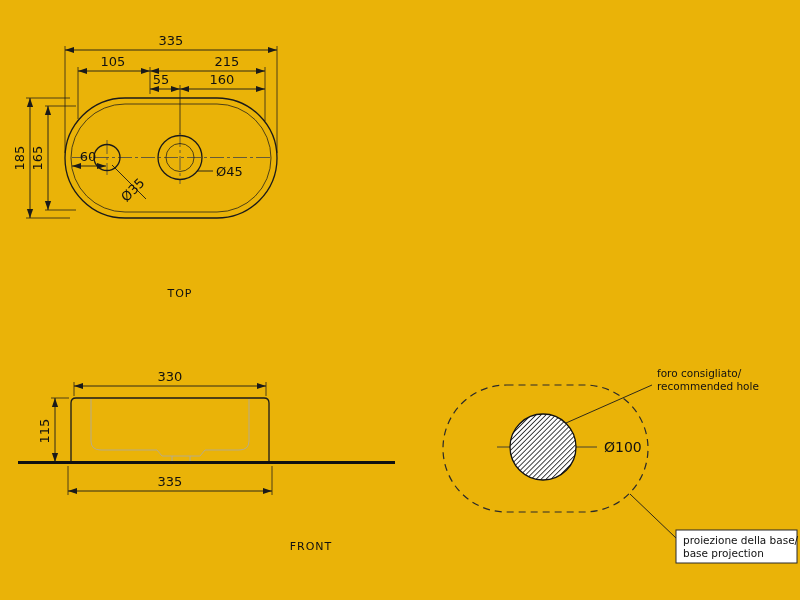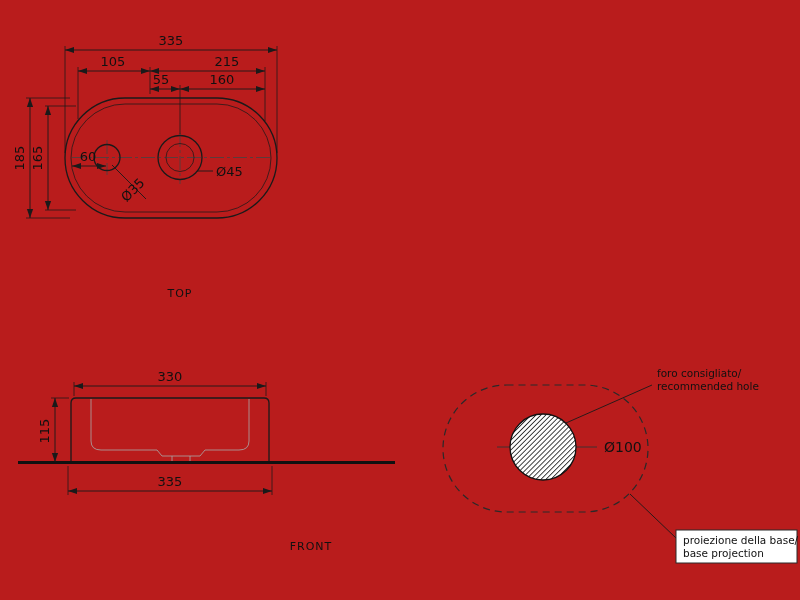--- a/index.html
+++ b/index.html
@@ -1,16 +1,16 @@
 <!DOCTYPE html>
 <html><head>
 <meta charset="utf-8">
 <style>
   html,body{margin:0;padding:0;background:#fff;}
-  #page{position:relative;width:800px;height:600px;background:#b91c1c;overflow:hidden;}
+  #page{position:relative;width:800px;height:600px;background:#eab308;overflow:hidden;}
   svg{position:absolute;top:0;left:0;}
   text{fill:#111;font-family:"DejaVu Sans","Liberation Sans",sans-serif;}
   .dimtxt{font-size:13px;}
   .bigdia{font-size:14px;}
   .vtitle{font-size:11px;letter-spacing:1px;}
   .note{font-size:10.5px;}
   .thick{stroke:#1a1a1a;stroke-width:1.3;fill:none;}
   .thin{stroke:#1a1a1a;stroke-width:0.75;fill:none;}
   .dim{stroke:#1a1a1a;stroke-width:0.9;fill:none;}
   .cl{stroke:#444;stroke-width:0.8;fill:none;stroke-dasharray:14 3 3 3;}

